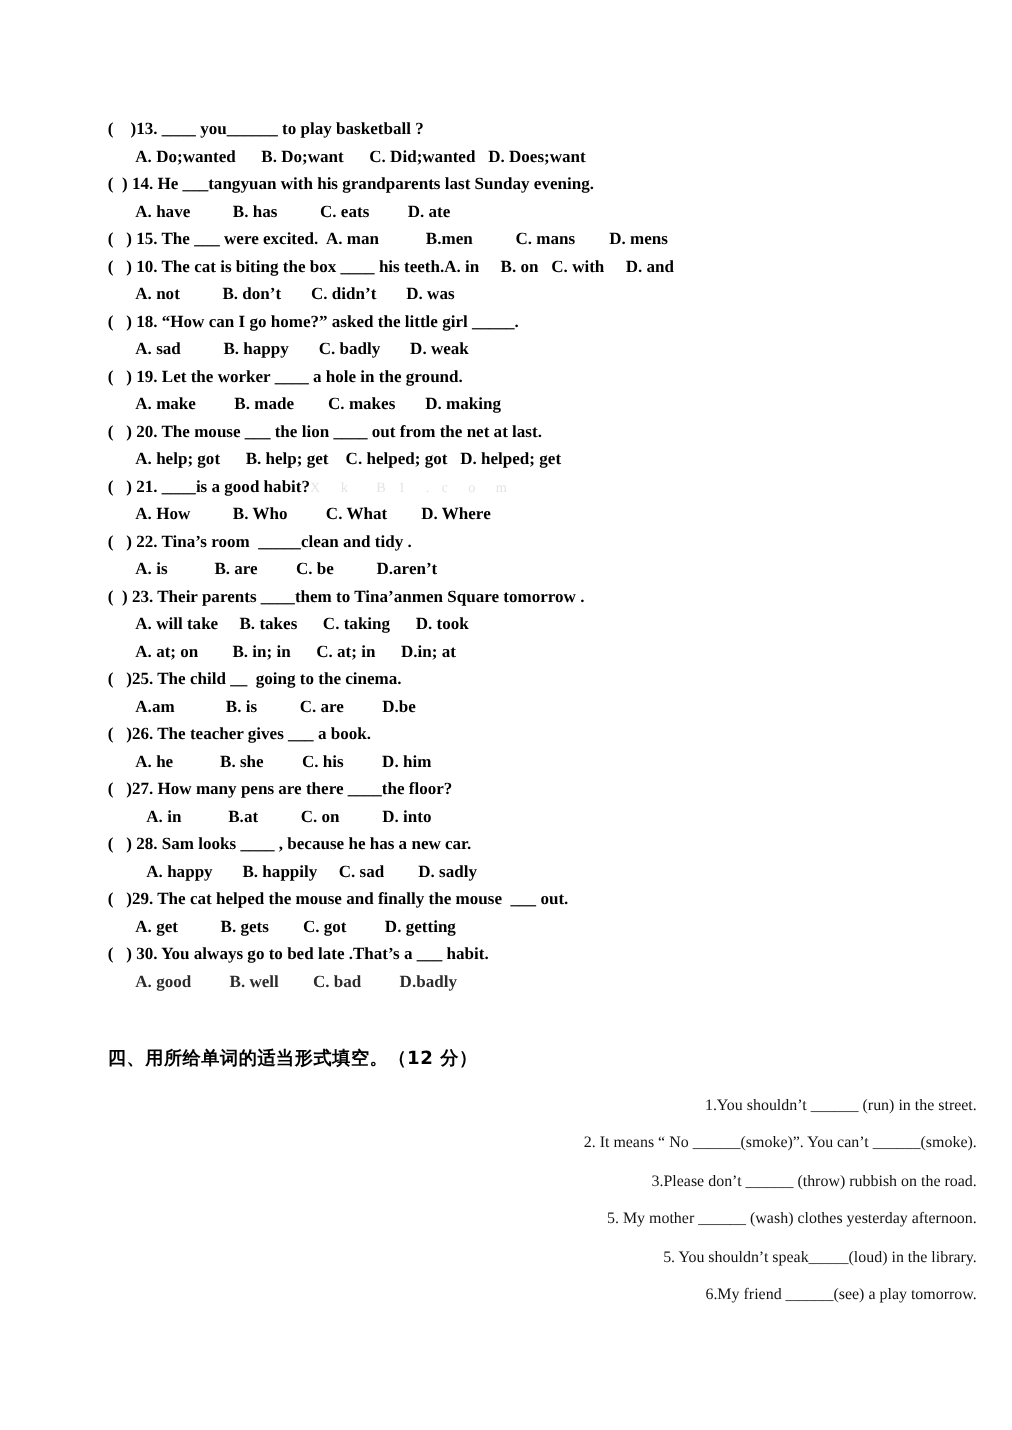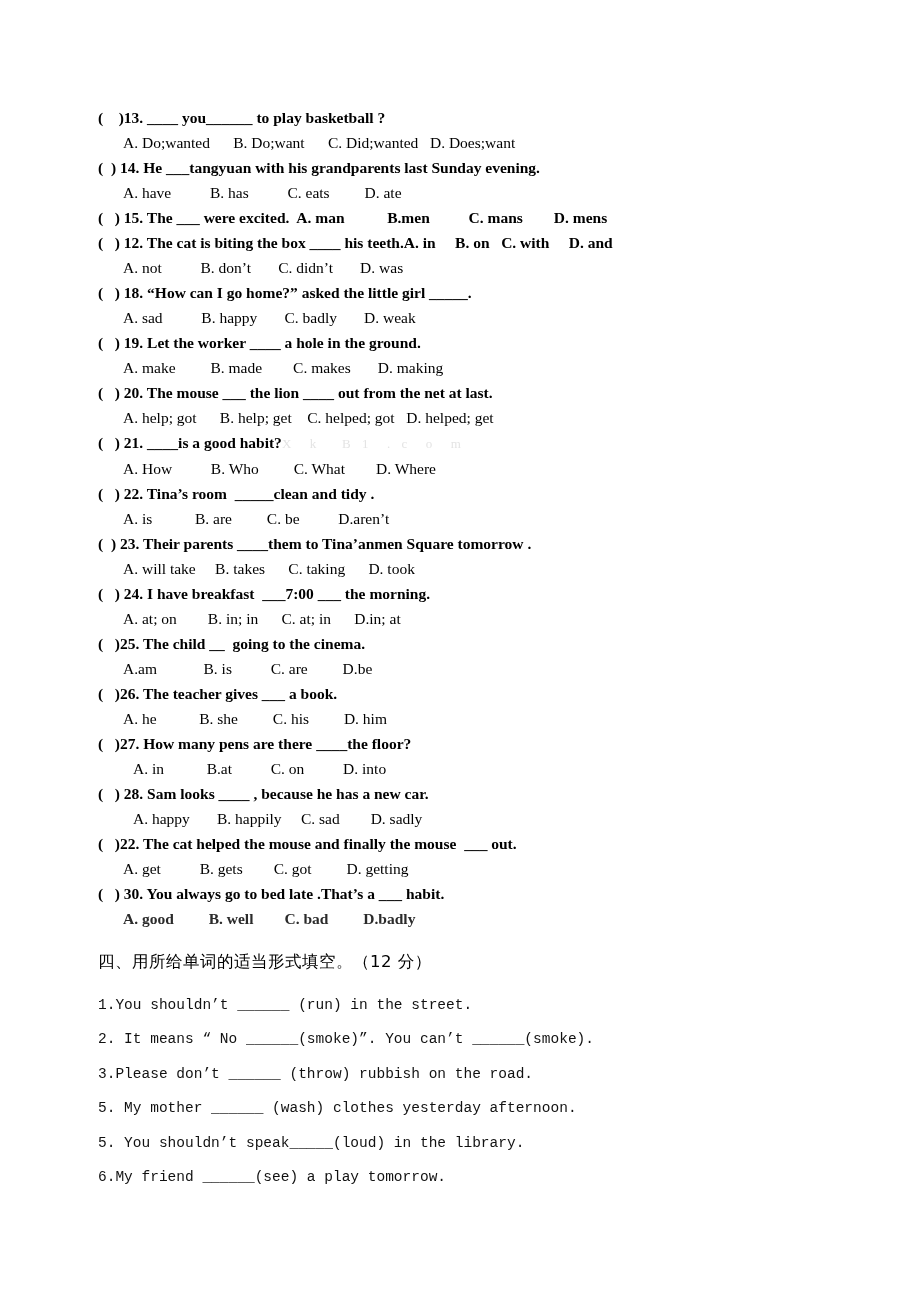--- a/index.html
+++ b/index.html
@@ -35,21 +35,21 @@
     font-family: "Liberation Serif", "DejaVu Serif", serif;
     font-weight: bold;
     font-size: 15.5px;
     line-height: 25px;
     white-space: pre;
     letter-spacing: 0px;
   }
 
   .opt-line {
     font-family: "Liberation Serif", "DejaVu Serif", serif;
-    font-weight: normal;
+    font-weight: bold;
     font-size: 15.5px;
     line-height: 25px;
     white-space: pre;
     padding-left: 25px;
   }
 
   
   .opt-line.light {
     font-weight: bold;
     color: #2b2b2b;
@@ -65,59 +65,60 @@
     font-size: 13px;
     letter-spacing: 4px;
   }
 
   
   .sec4-heading {
     position: absolute;
     left: 98px;
     top: 950px;
     font-family: "DejaVu Sans", "Liberation Sans", sans-serif;
-    font-weight: normal;
+    font-weight: bold;
     font-size: 16.5px;
     line-height: 24px;
     white-space: pre;
     letter-spacing: 0.5px;
   }
 
   .sec4-list {
     position: absolute;
     left: 98px;
     top: 988px;
     width: 790px;
   }
 
   .fill-line {
-    font-family: Liberation Mono, monospace;
+    font-family: Liberation Serif, serif;
     font-size: 14.5px;
     line-height: 34.4px;
     white-space: pre;
     color: #111111;
     letter-spacing: 0px;
+    text-align: right;
   }
 </style>
 </head>
 <body>
 
 <div id="page">
 
   <div class="mcq-block">
 
     <div class="q-line">(    )13. ____ you______ to play basketball ?</div>
     <div class="opt-line">A. Do;wanted      B. Do;want      C. Did;wanted   D. Does;want</div>
 
     <div class="q-line">(  ) 14. He ___tangyuan with his grandparents last Sunday evening.</div>
     <div class="opt-line">A. have          B. has          C. eats         D. ate</div>
 
     <div class="q-line">(   ) 15. The ___ were excited.  A. man           B.men          C. mans        D. mens</div>
 
-    <div class="q-line">(   ) 12. The cat is biting the box ____ his teeth.A. in     B. on   C. with     D. and</div>
+    <div class="q-line">(   ) 10. The cat is biting the box ____ his teeth.A. in     B. on   C. with     D. and</div>
 
     <div class="opt-line">A. not          B. don’t       C. didn’t       D. was</div>
 
     <div class="q-line">(   ) 18. “How can I go home?” asked the little girl _____.</div>
     <div class="opt-line">A. sad          B. happy       C. badly       D. weak</div>
 
     <div class="q-line">(   ) 19. Let the worker ____ a hole in the ground.</div>
     <div class="opt-line">A. make         B. made        C. makes       D. making</div>
 
     <div class="q-line">(   ) 20. The mouse ___ the lion ____ out from the net at last.</div>
@@ -125,36 +126,35 @@
 
     <div class="q-line"><span>(   ) 21. ____is a good habit?</span><span class="wm">X  k   B 1  . c  o  m</span></div>
     <div class="opt-line">A. How          B. Who         C. What        D. Where</div>
 
     <div class="q-line">(   ) 22. Tina’s room  _____clean and tidy .</div>
     <div class="opt-line">A. is           B. are         C. be          D.aren’t</div>
 
     <div class="q-line">(  ) 23. Their parents ____them to Tina’anmen Square tomorrow .</div>
     <div class="opt-line">A. will take     B. takes      C. taking      D. took</div>
 
-    <div class="q-line">(   ) 24. I have breakfast  ___7:00 ___ the morning.</div>
     <div class="opt-line">A. at; on        B. in; in      C. at; in      D.in; at</div>
 
     <div class="q-line">(   )25. The child __  going to the cinema.</div>
     <div class="opt-line">A.am            B. is          C. are         D.be</div>
 
     <div class="q-line">(   )26. The teacher gives ___ a book.</div>
     <div class="opt-line">A. he           B. she         C. his         D. him</div>
 
     <div class="q-line">(   )27. How many pens are there ____the floor?</div>
     <div class="opt-line indent2">A. in           B.at          C. on          D. into</div>
 
     <div class="q-line">(   ) 28. Sam looks ____ , because he has a new car.</div>
     <div class="opt-line indent2">A. happy       B. happily     C. sad        D. sadly</div>
 
-    <div class="q-line">(   )22. The cat helped the mouse and finally the mouse  ___ out.</div>
+    <div class="q-line">(   )29. The cat helped the mouse and finally the mouse  ___ out.</div>
     <div class="opt-line">A. get          B. gets        C. got         D. getting</div>
 
     <div class="q-line">(   ) 30. You always go to bed late .That’s a ___ habit.</div>
     <div class="opt-line light">A. good         B. well        C. bad         D.badly</div>
 
   </div>
 
   <div class="sec4-heading">四、用所给单词的适当形式填空。（12 分）</div>
 
   <div class="sec4-list">

